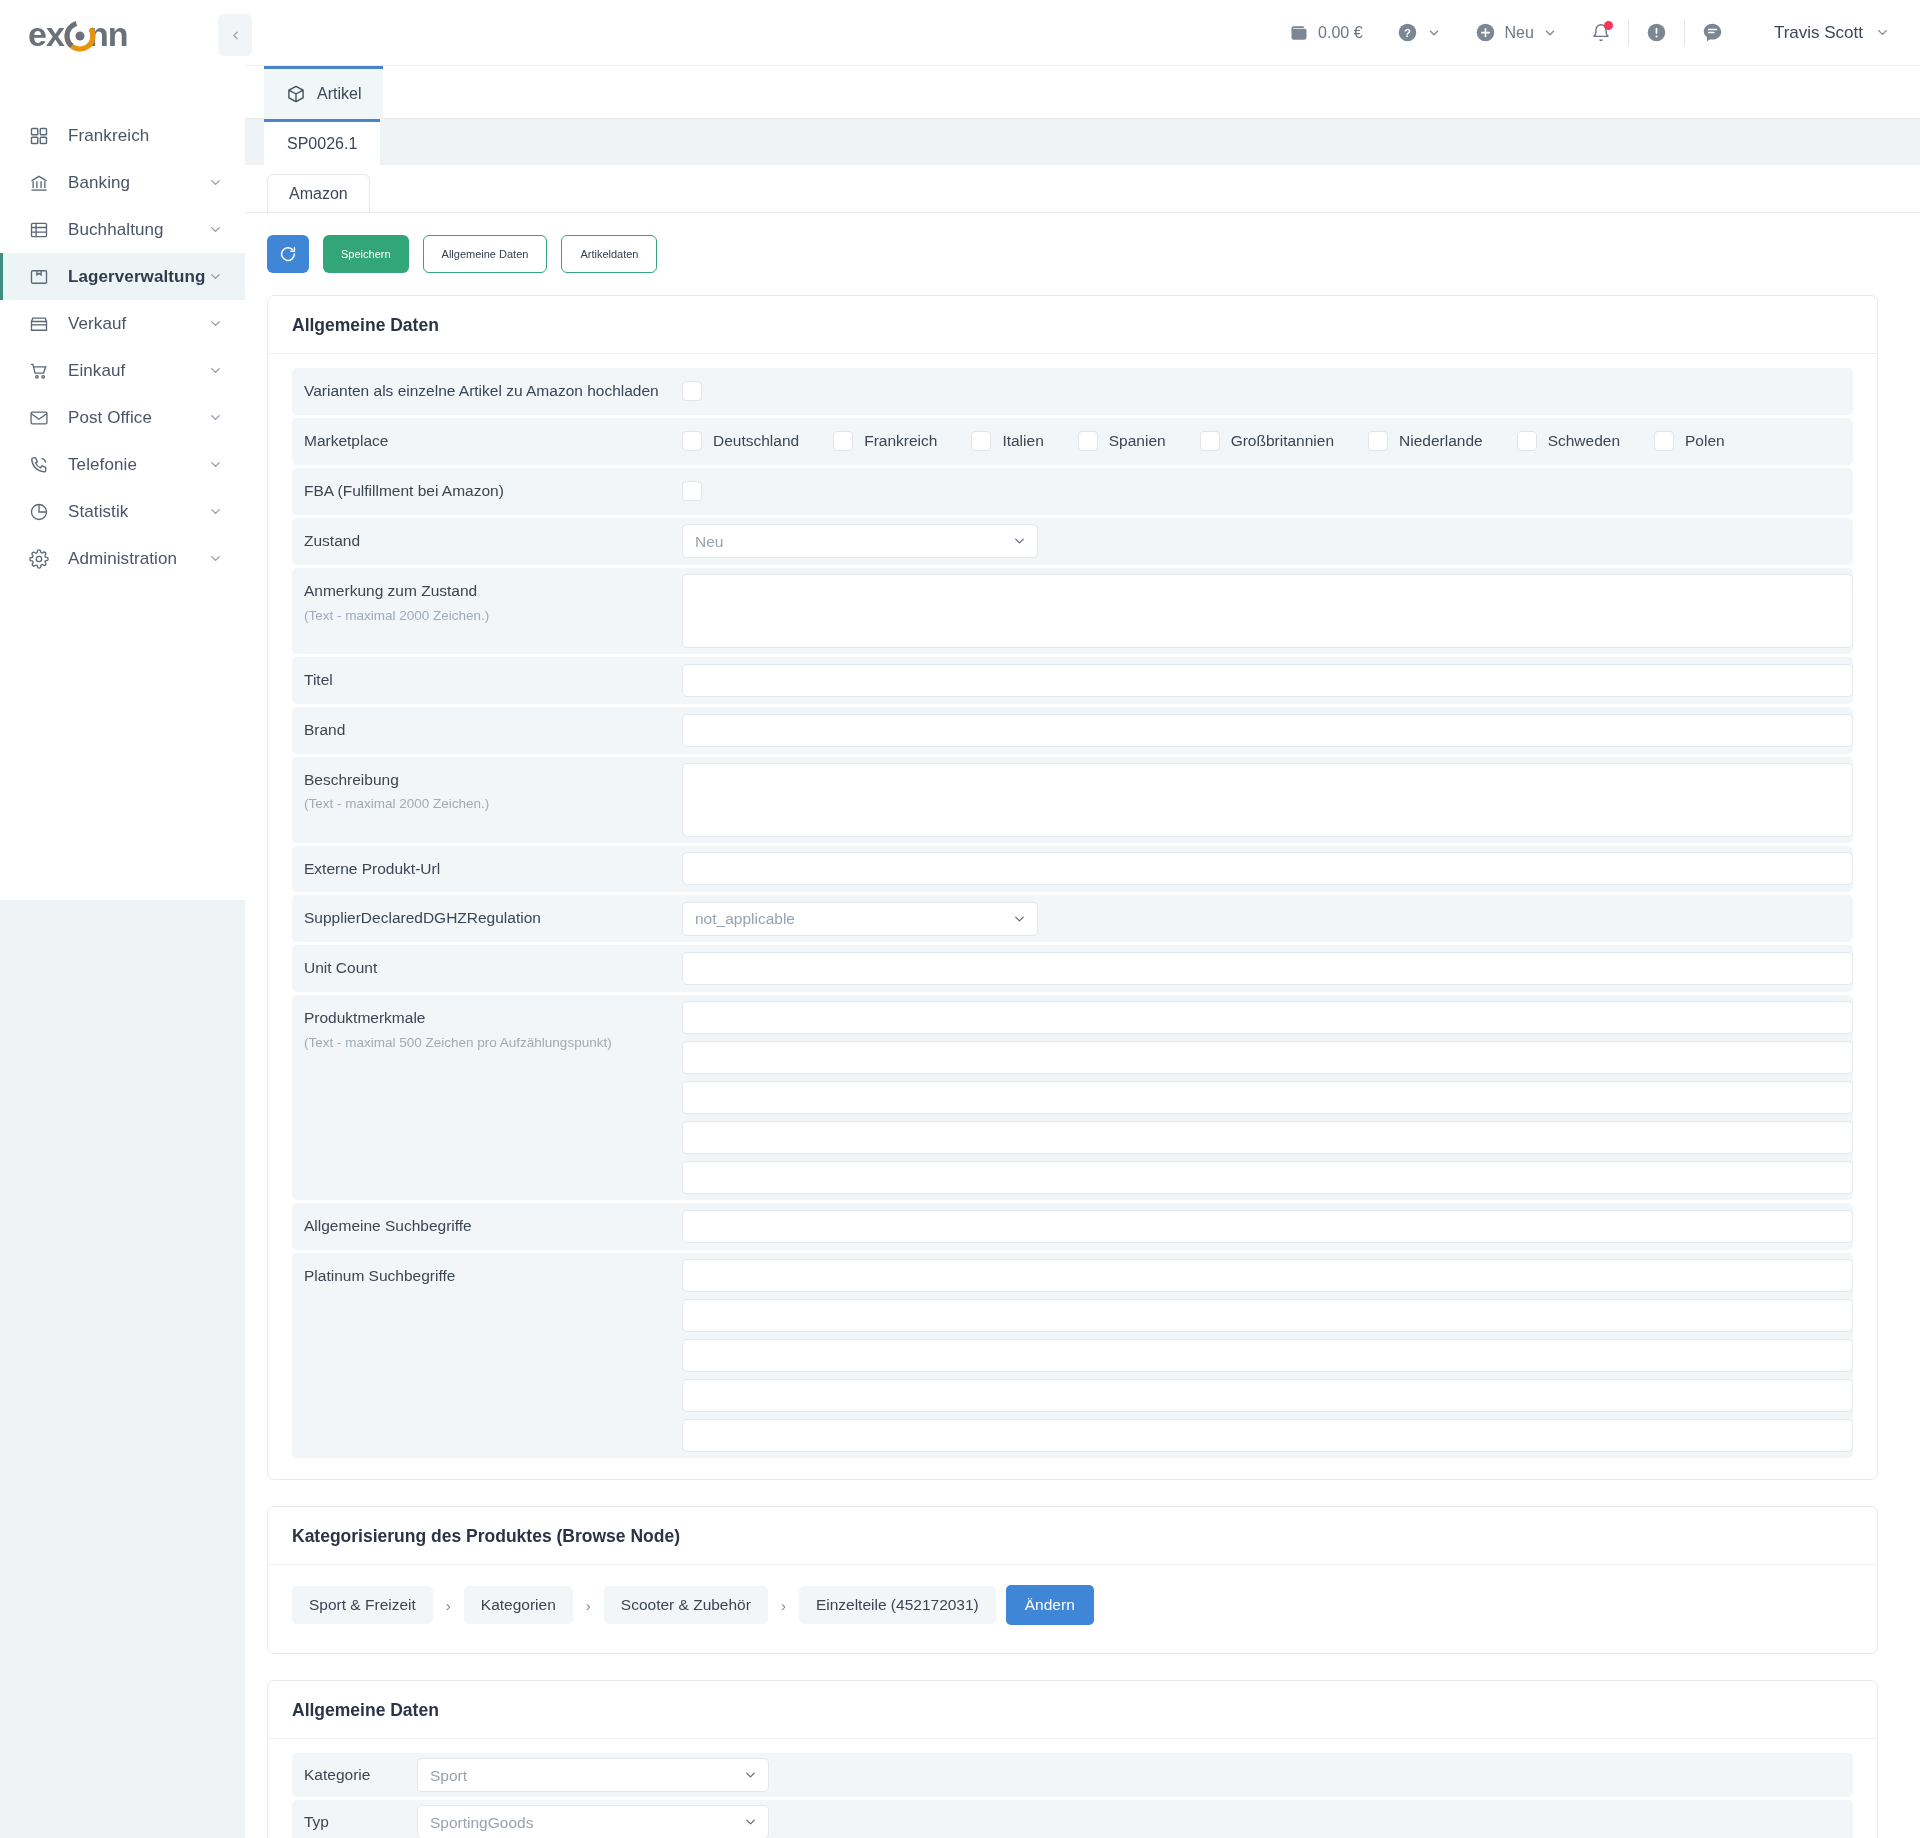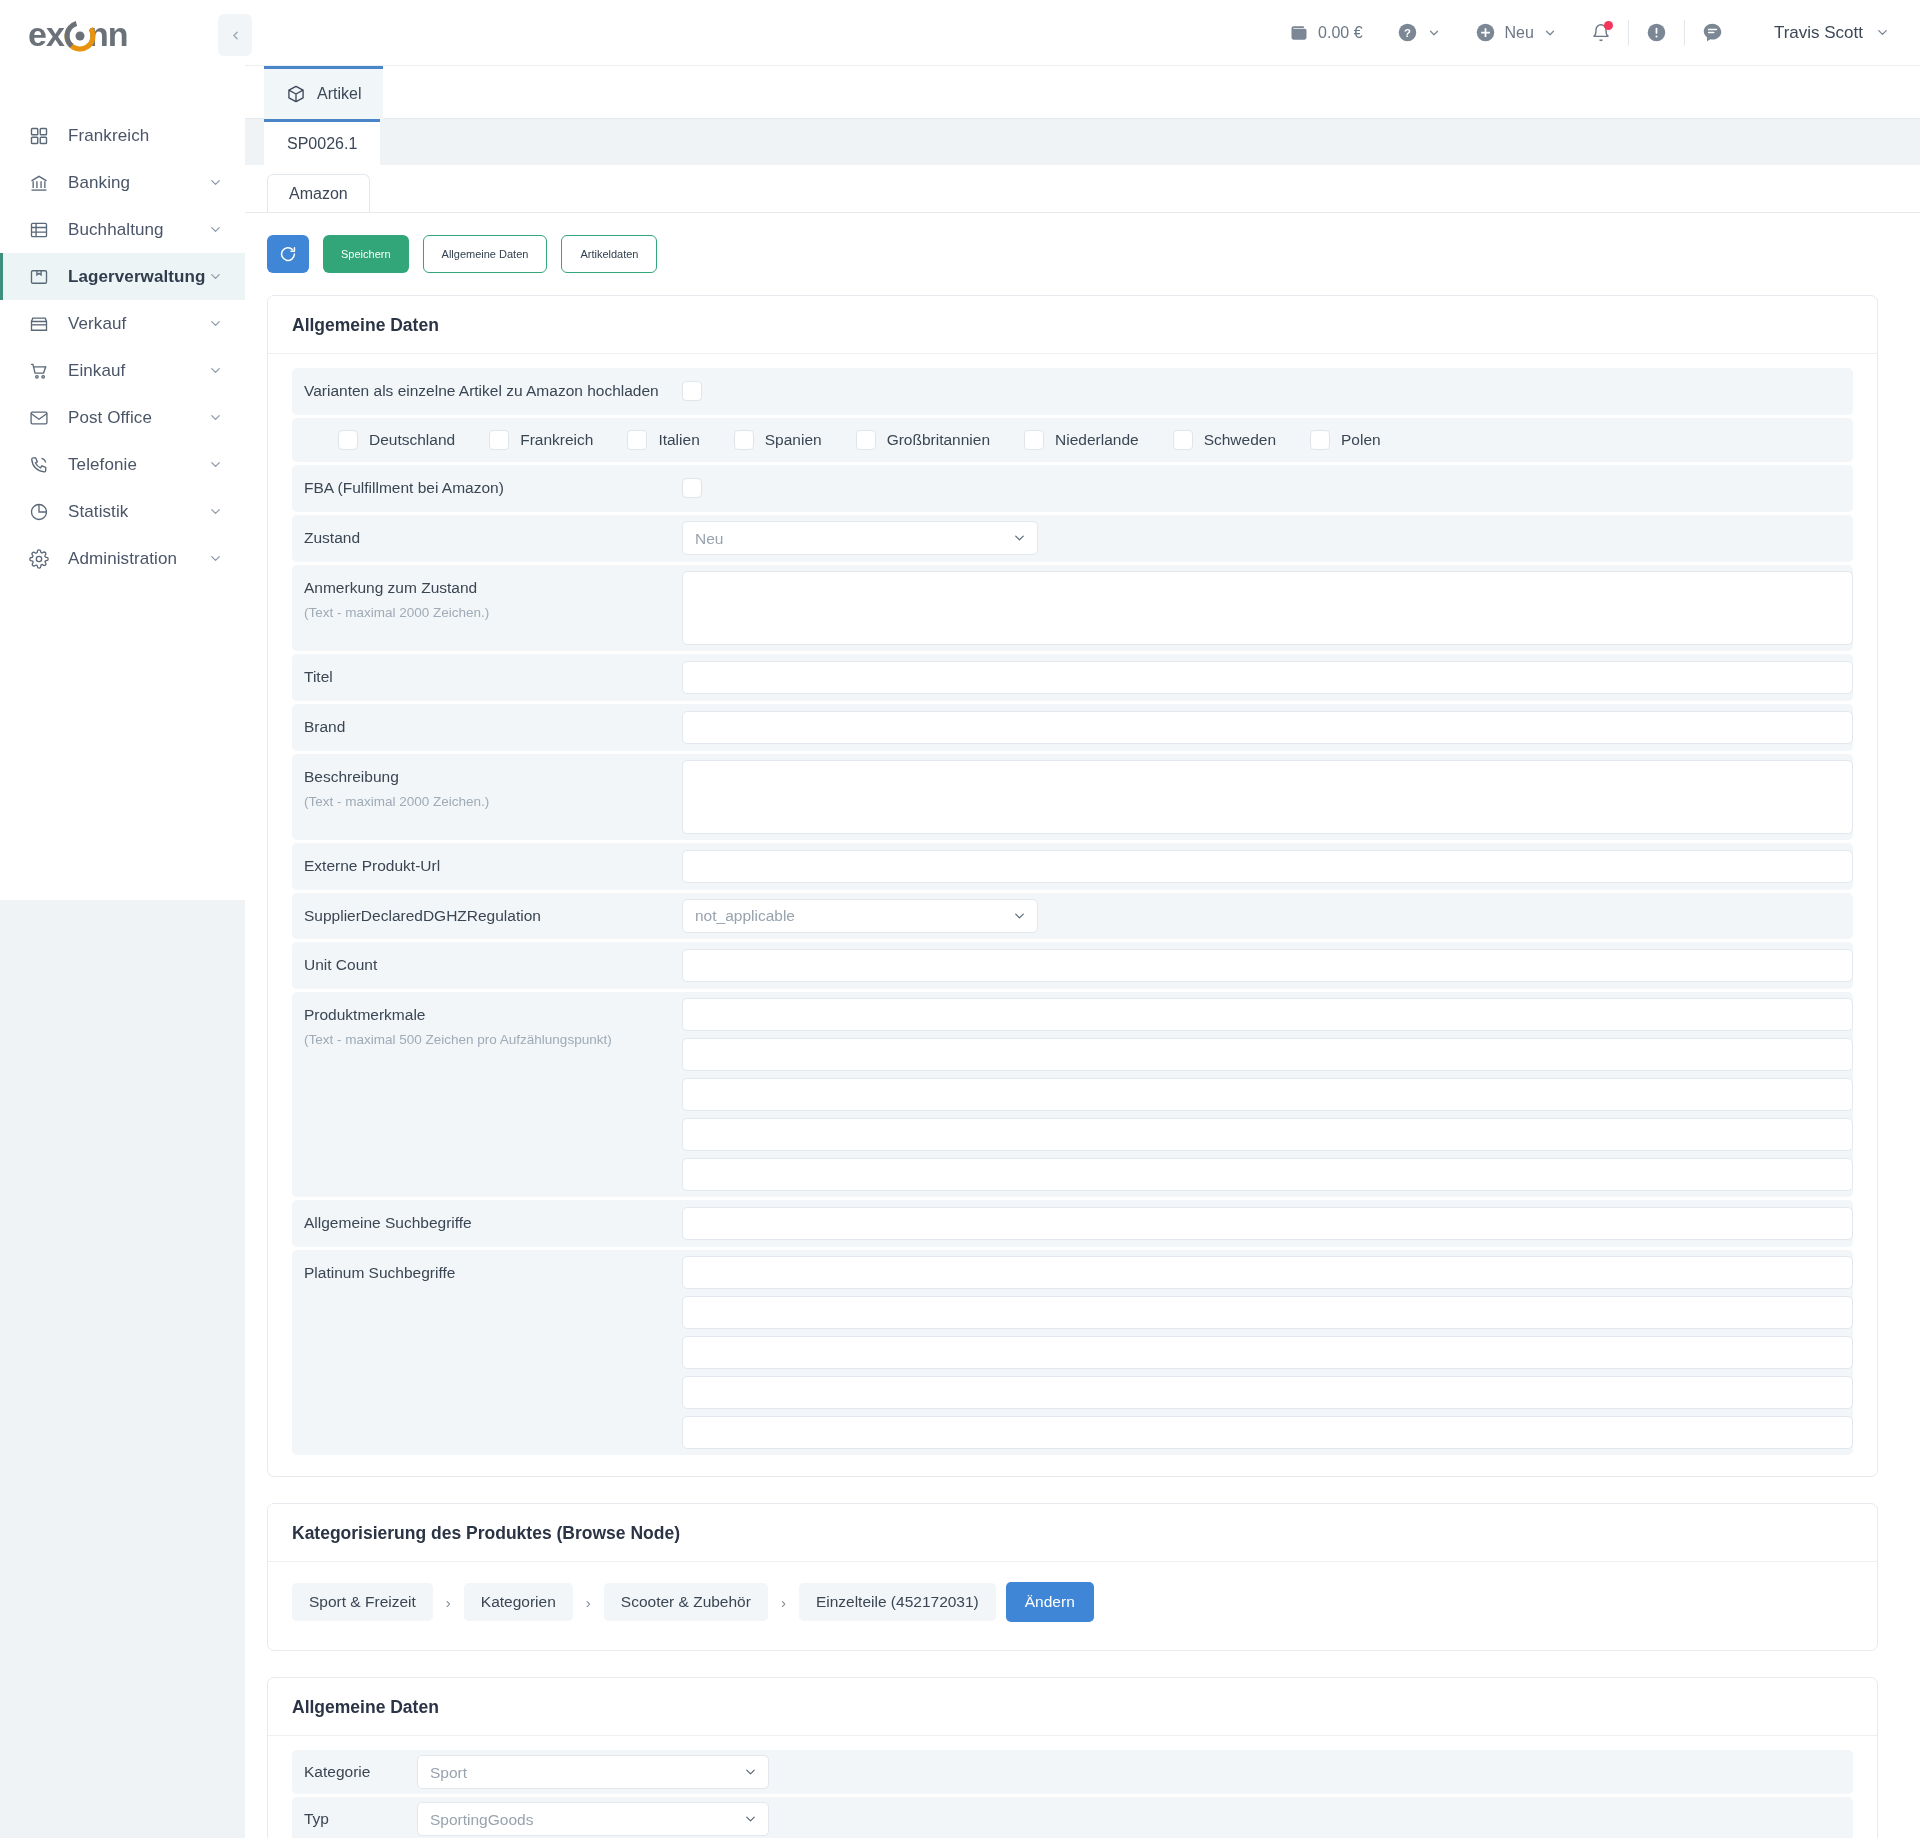--- a/index.html
+++ b/index.html
@@ -221,21 +221,21 @@
     position: absolute; right: 11px; top: 50%;
     transform: translateY(-50%); pointer-events: none;
     color: #5d6b7a; display: flex;
   }
 
   .cbx {
     width: 20px; height: 20px; flex: 0 0 20px;
     background: #ffffff; border: 1px solid #dfe5ea;
     border-radius: 4px; cursor: pointer;
   }
-  .mkt-list { display: flex; align-items: center; flex: 1; margin-left: 46px; }
+  .mkt-list { display: flex; align-items: center; flex: 1; }
   .mkt-item {
     display: flex; align-items: center; gap: 11px;
     padding: 0 18px 0 0; white-space: nowrap;
   }
   .mkt-item + .mkt-item { padding-left: 16px; }
   .mkt-lab { font-size: 15.5px; color: #3a4654; }
 
   
   .bc-row { display: flex; align-items: center; padding: 6px 0 10px 0; }
   .bc-chip {
@@ -562,20 +562,21 @@
     <div class="card-body">
 
       <div class="frow">
         <div class="flabel">Varianten als einzelne Artikel zu Amazon hochladen</div>
         <div class="fctl">
           <div class="cbx"></div>
         </div>
       </div>
 
       <div class="frow">
+        <div class="flabel">Marketplace</div>
         <div class="fctl">
           <div class="mkt-list">
             <div class="mkt-item">
               <span class="cbx"></span>
               <span class="mkt-lab">Deutschland</span>
             </div>
             <div class="mkt-item">
               <span class="cbx"></span>
               <span class="mkt-lab">Frankreich</span>
             </div>

